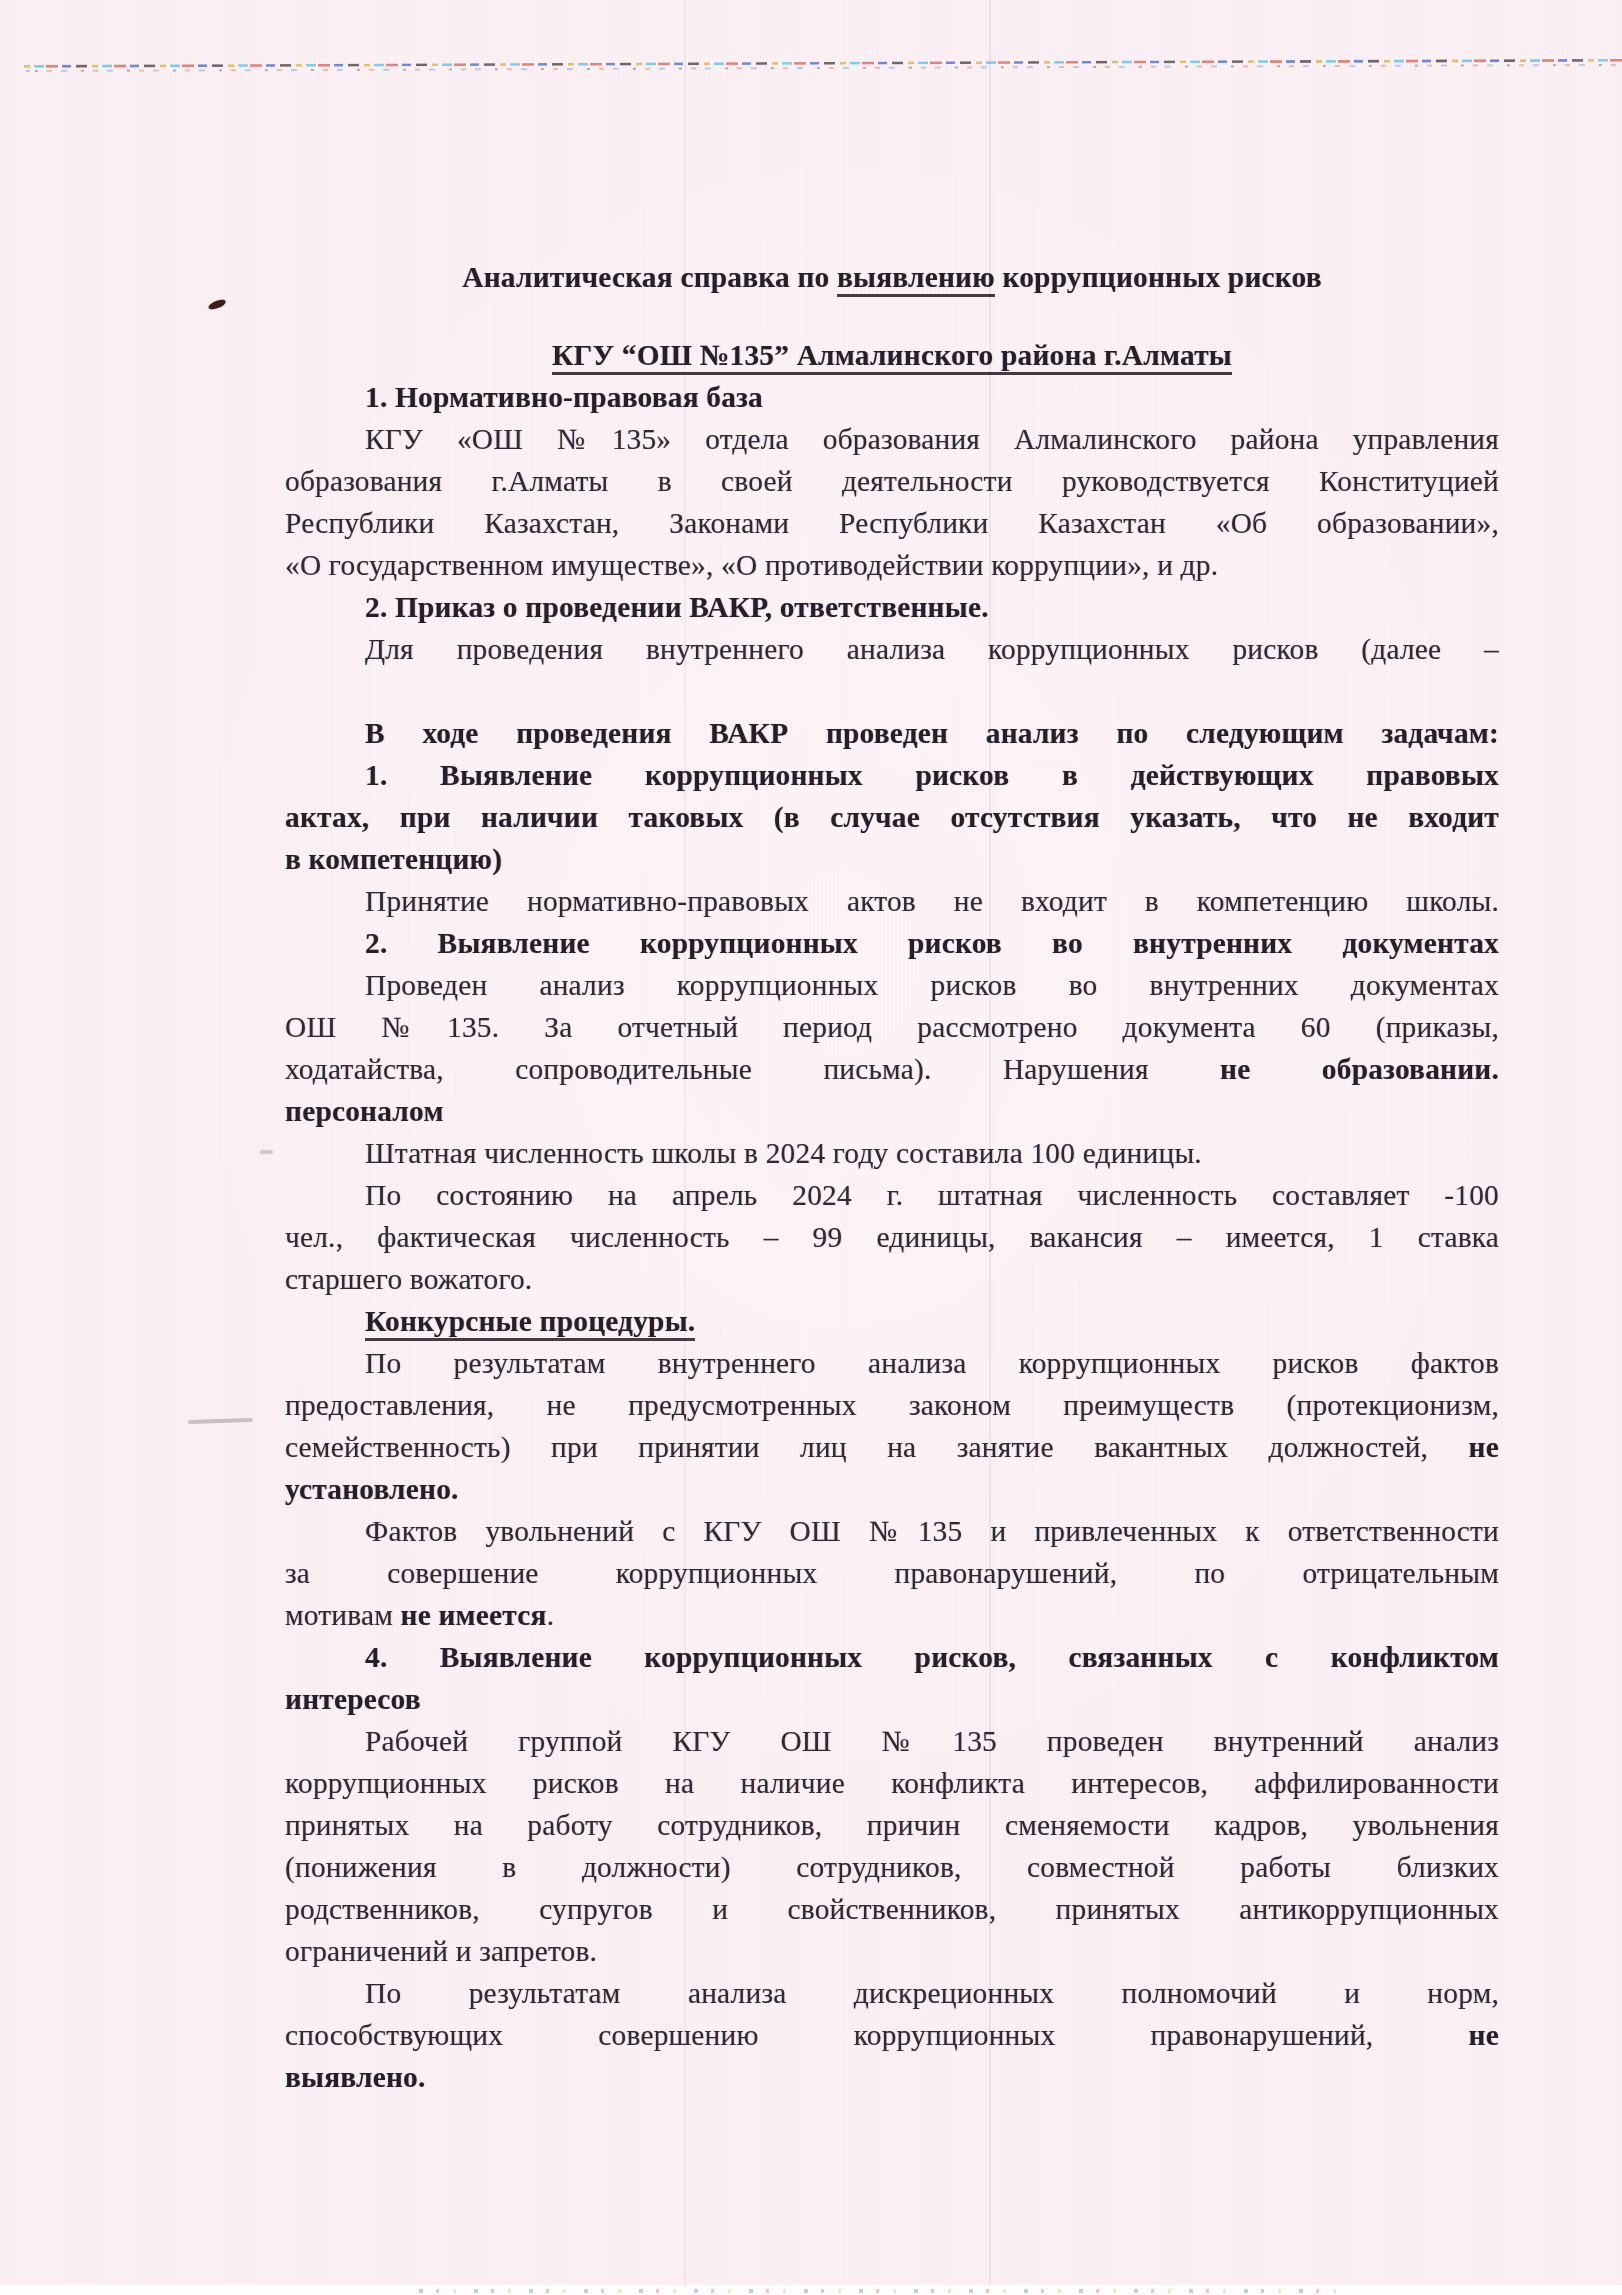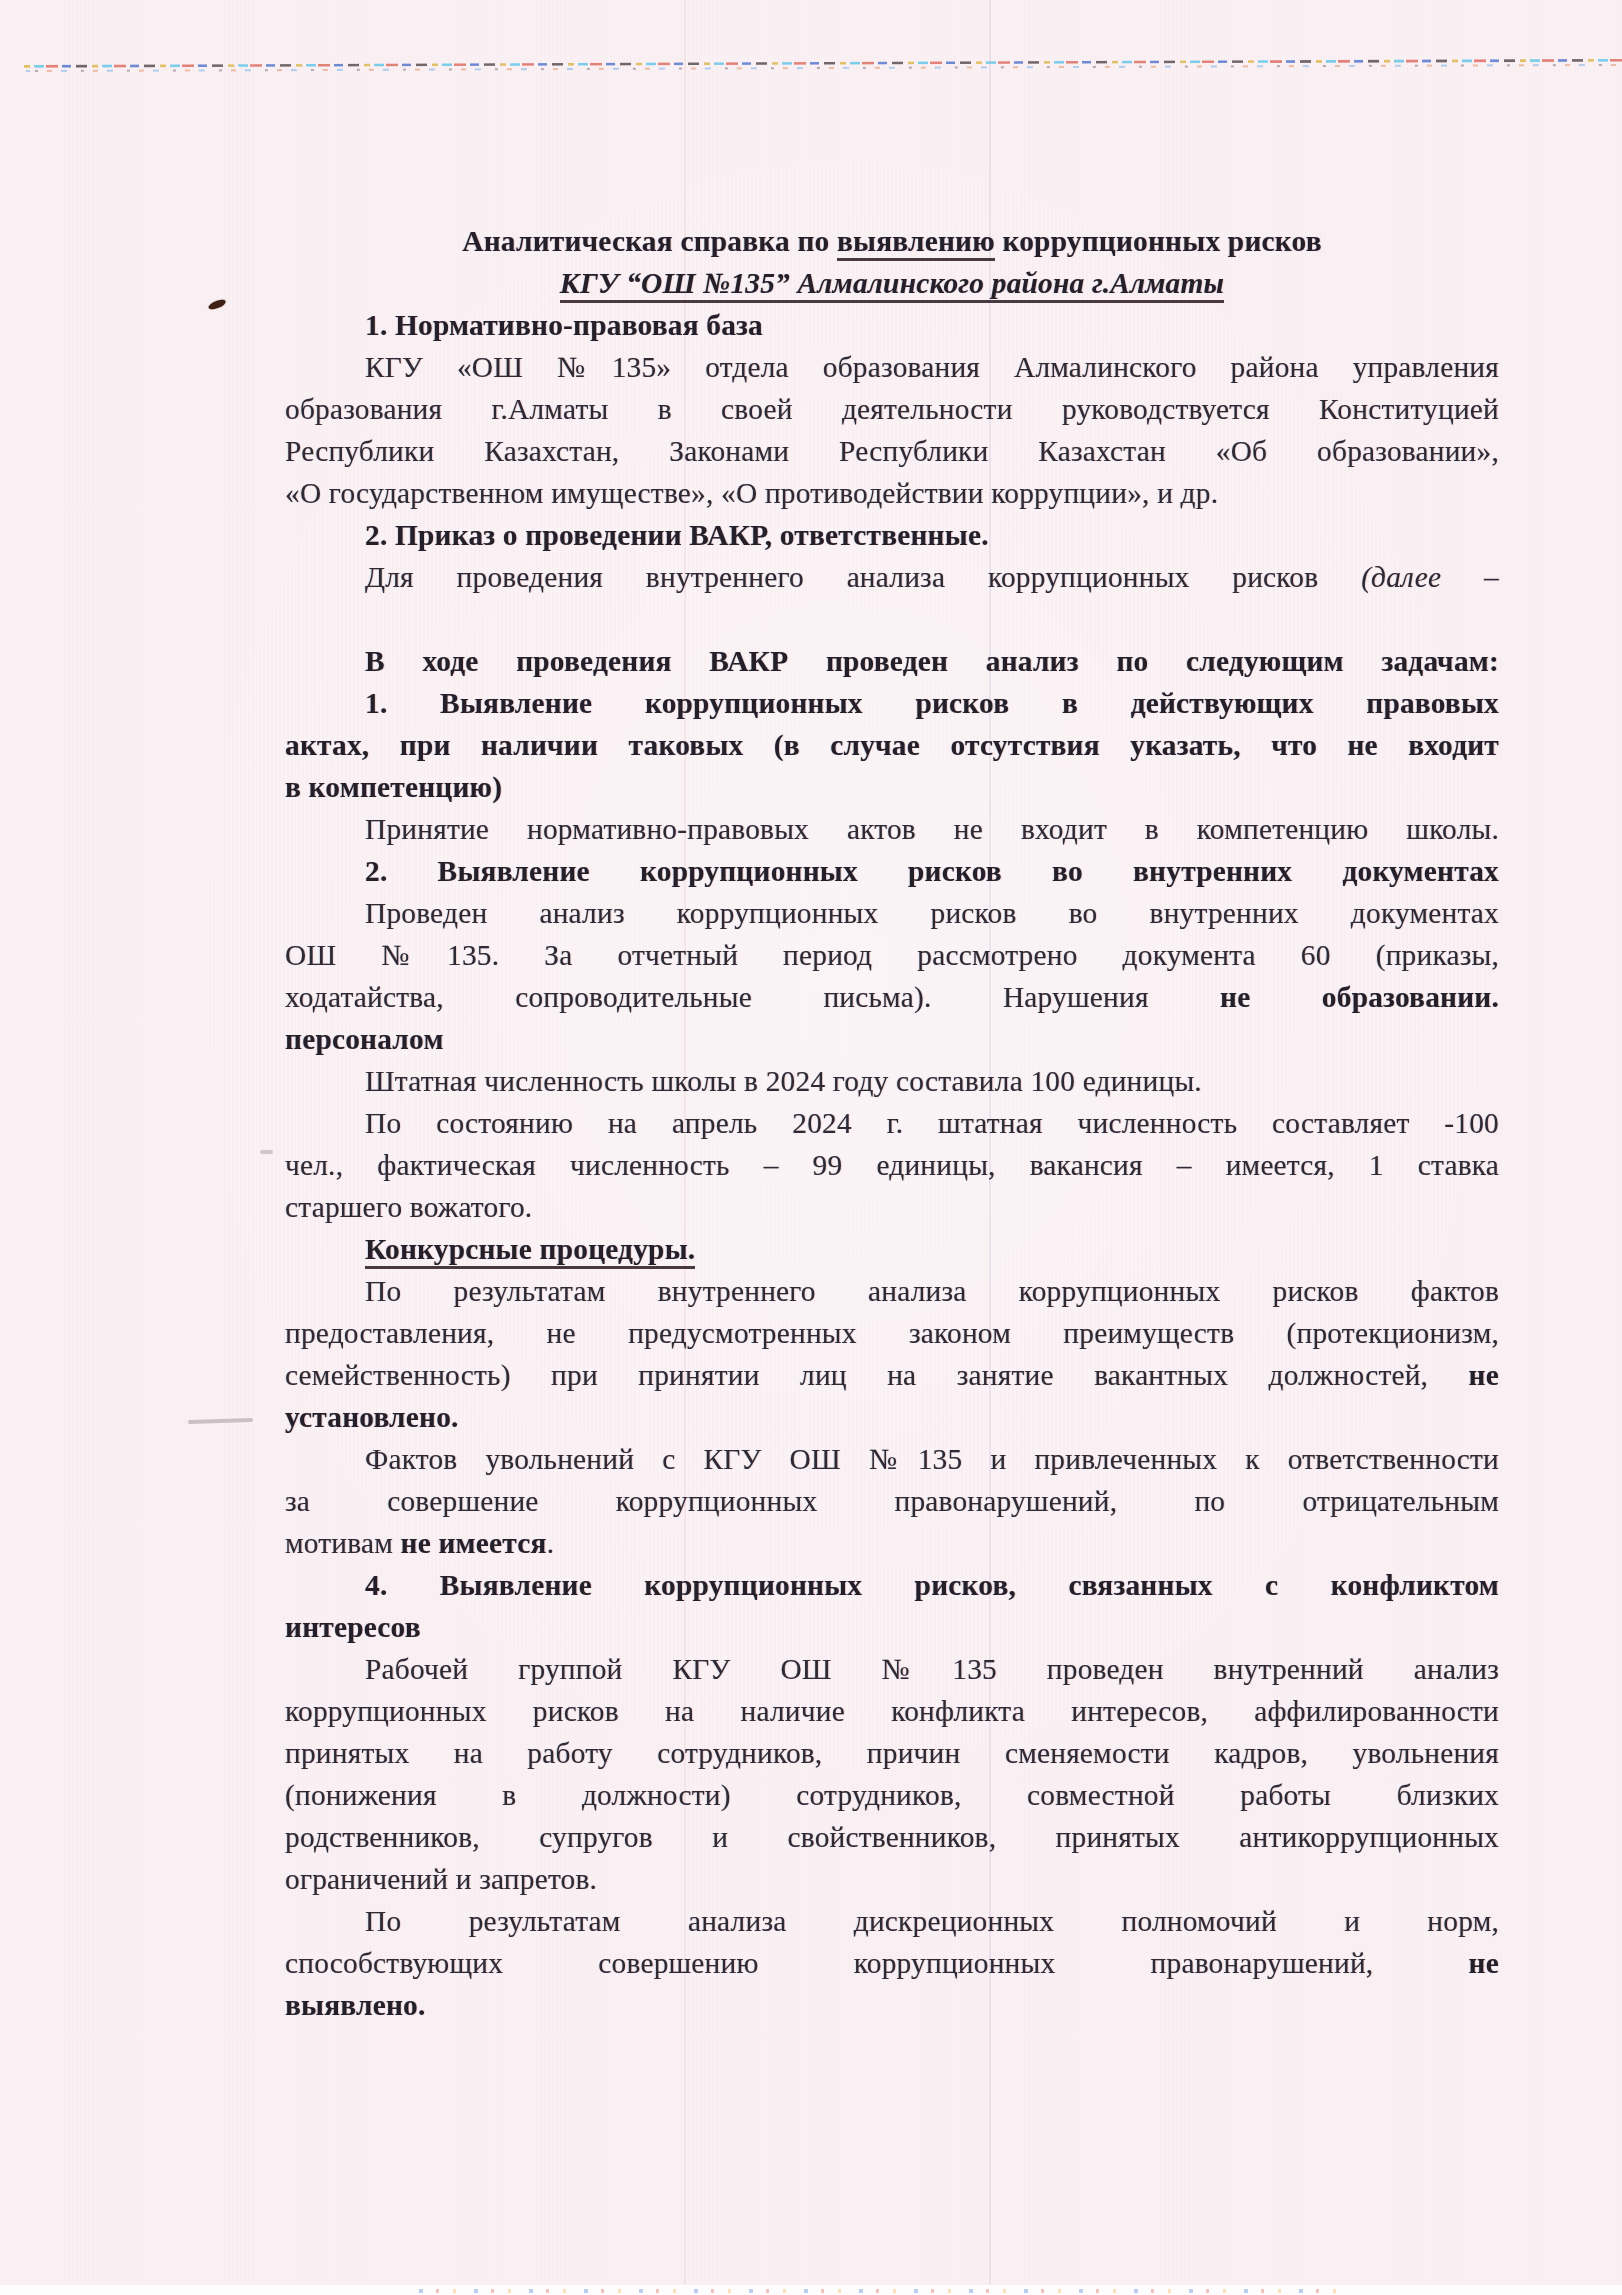--- a/index.html
+++ b/index.html
@@ -31,26 +31,26 @@
     font-size: 29.4px;
     line-height: 42px;
     height: 42px;
     letter-spacing: 0.2px;
     text-shadow:
       0.9px 0 0 rgba(205,70,50,.16),
      -0.9px 0 0 rgba(60,170,225,.16),
       0 0 0.7px rgba(70,50,80,.22);
     white-space: normal;
   }
-  .line.center { text-align: center; }
+  .line.center { text-align: center; margin-top: 36px; }
   .line.indent { padding-left: 80px; }
   .line.fill { text-align: justify; text-align-last: justify; }
   .line.blank { text-shadow: none; }
   .line .b { font-weight: 700; color: #241f28; }
-  .line .i { font-style: italic; }
+  .line .i { }
   .line .u { border-bottom: 3.9px solid rgba(48,32,38,.88); padding-bottom: 0.7px; }
 
   
   .scan-line {
     position: absolute; left: 23.6px; top: 62px; width: 1599px; height: 6.5px;
     opacity: .8; transform: rotate(-0.22deg);
     background-image:
       repeating-linear-gradient(90deg,
         rgba(216,178,58,.95) 0 6.5px,  rgba(0,0,0,0) 6.5px 10.5px,
         rgba(83,195,232,.95) 10.5px 19.6px, rgba(0,0,0,0) 19.6px 22px,

